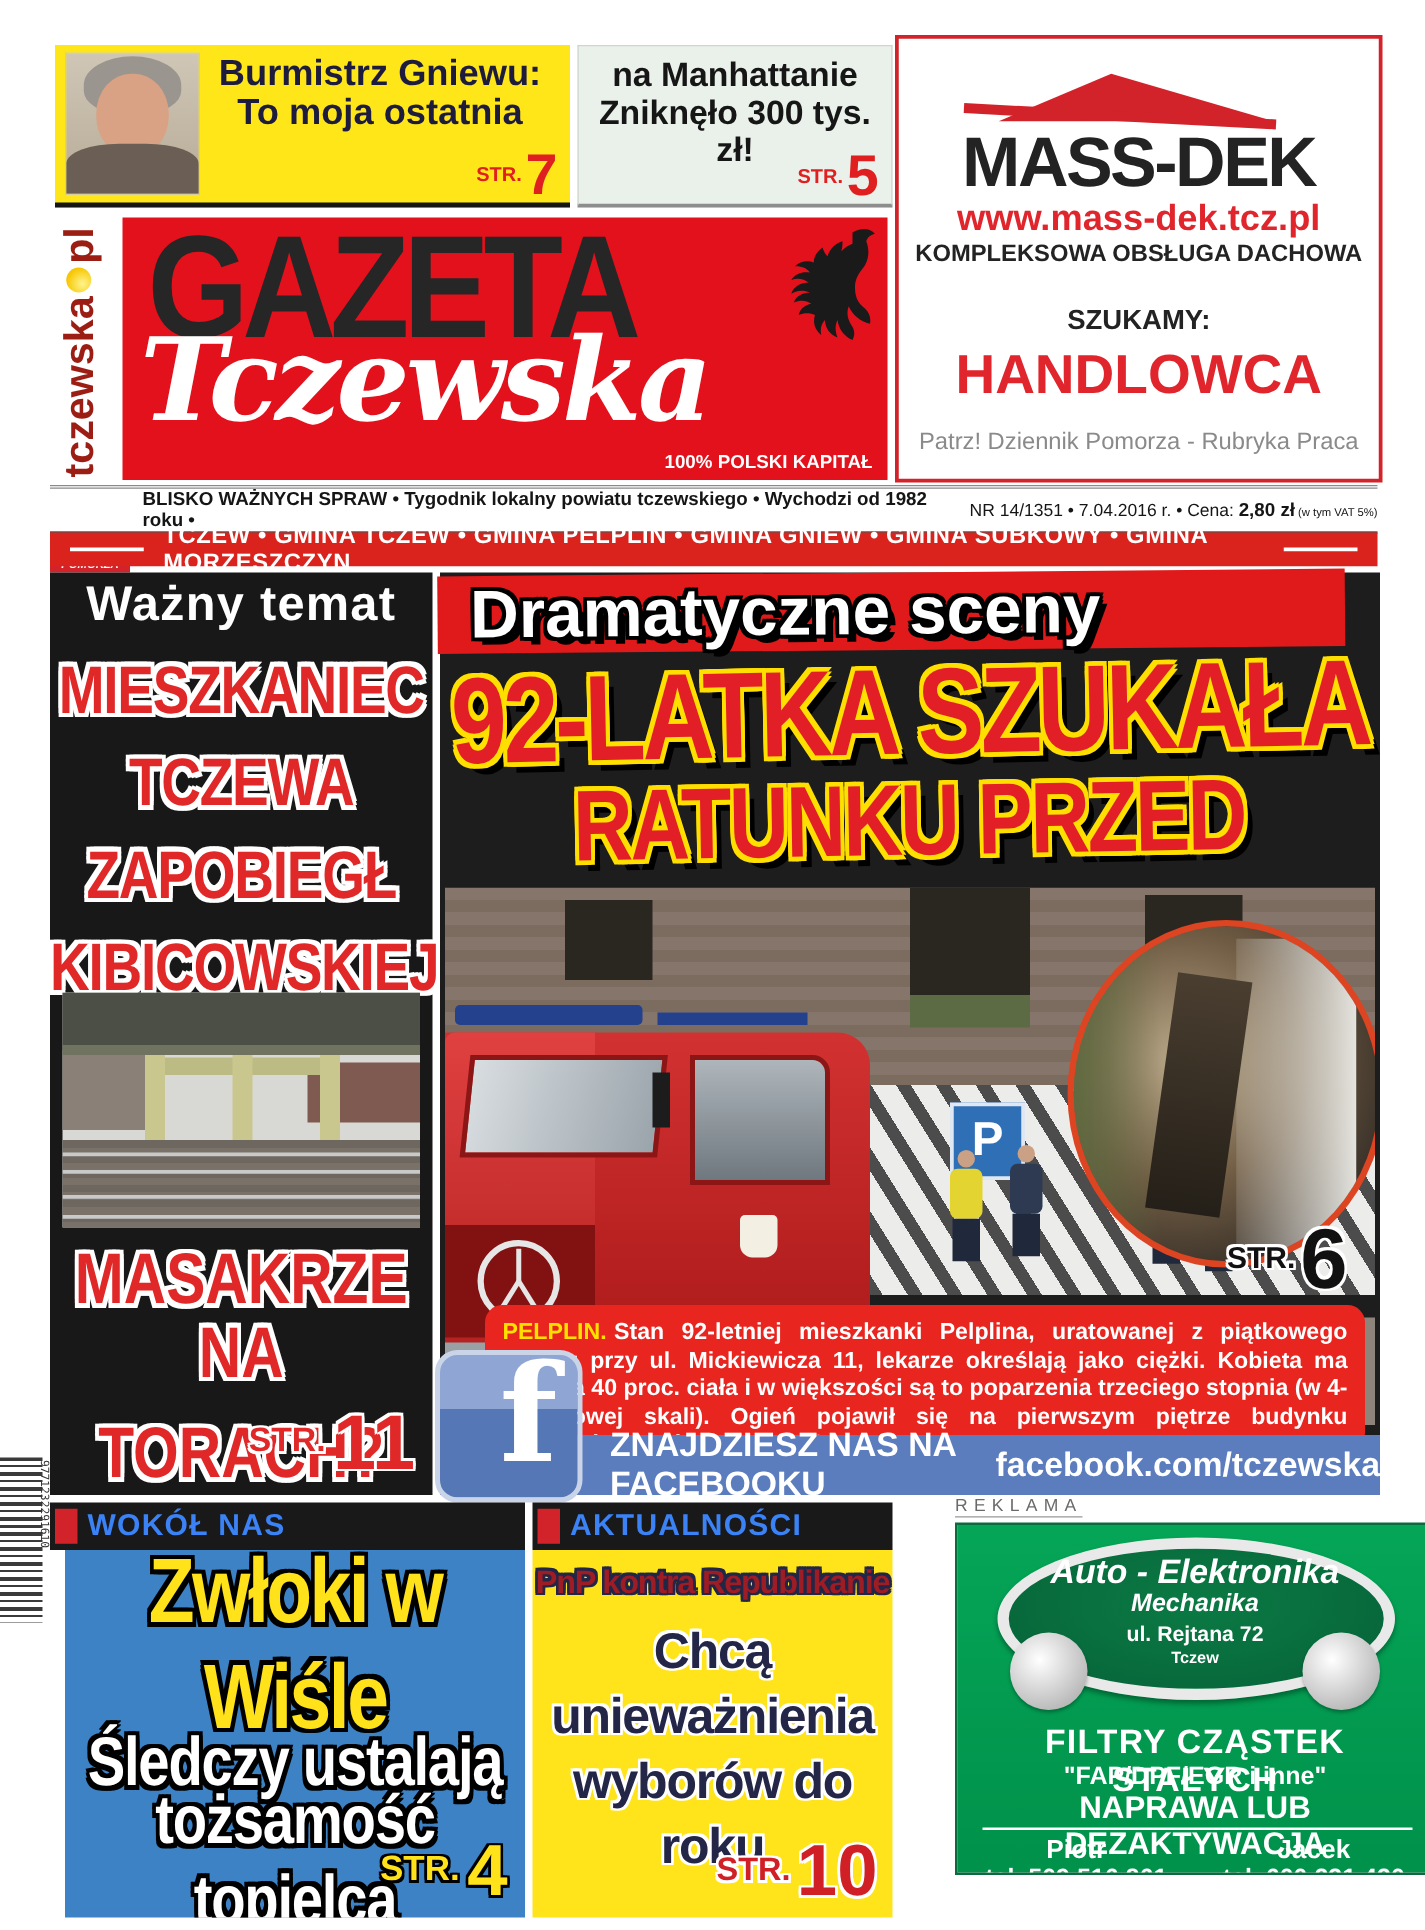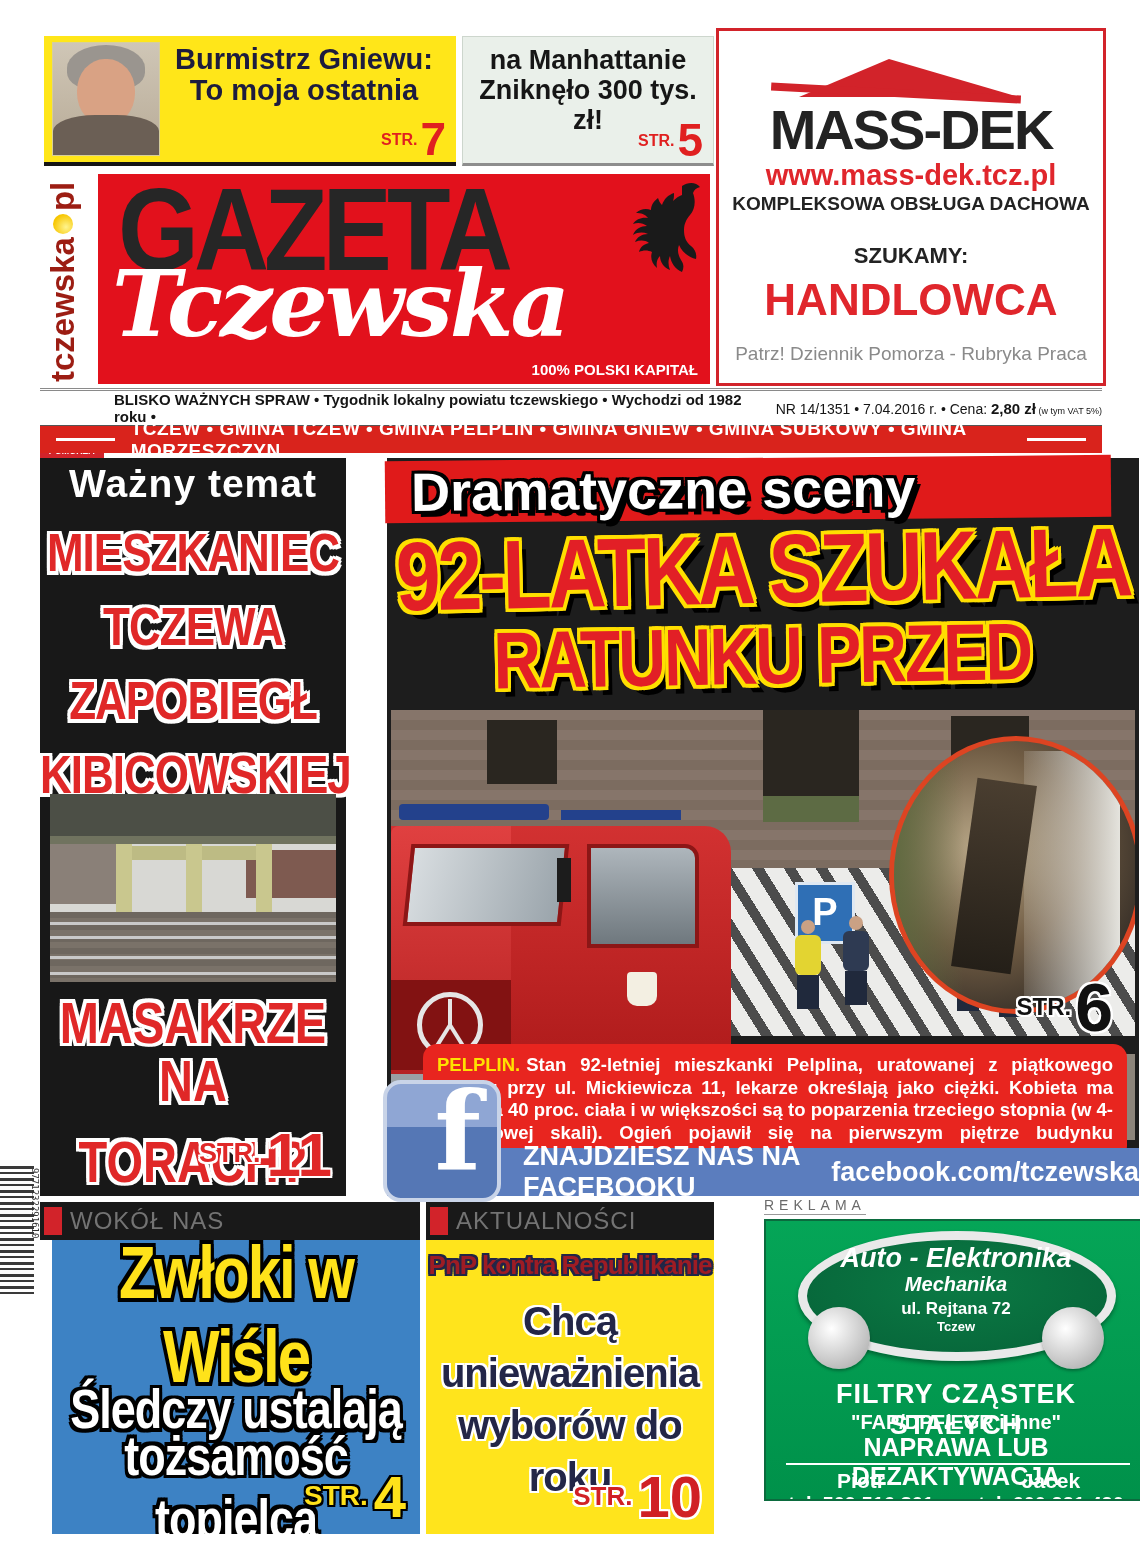--- a/index.html
+++ b/index.html
@@ -105,21 +105,21 @@
   .lp-shelter{position:absolute;left:70px;top:52px;width:140px;height:14px;background:#bdbb84;}
   .lp-track{position:absolute;left:0;top:118px;width:286px;height:70px;
      background:repeating-linear-gradient(180deg,#6e675f 0 6px,#7a7269 6px 12px);}
   .lp-rail{position:absolute;width:286px;height:3px;background:#c9c9c9;}
   .lc-head2{left:0;top:532px;width:100%;color:#e02828;font-size:47px;font-weight:900;line-height:66px;}
   .lc-page{position:absolute;right:14px;bottom:6px;color:#e02828;font-weight:900;}
   .lc-page .lbl{font-size:27px;vertical-align:14px;margin-right:6px;}
   .lc-page .num{font-size:62px;}
 
   
-  .main{left:352px;top:458px;width:752px;height:738px;background:#1d1d1d;margin-left:35px;}
+  .main{left:352px;top:458px;width:752px;height:738px;background:#1d1d1d;}
   .banner{left:-2px;top:0px;width:726px;height:62px;background:#e01a1a;transform:rotate(-.5deg);
      display:flex;align-items:center;}
   .banner .t{margin-left:26px;color:#fff;font-size:54px;font-weight:900;letter-spacing:0px;
      white-space:nowrap;}
   .hl1{left:0;top:66px;width:100%;text-align:center;color:#e21f26;font-size:80px;font-weight:900;
      letter-spacing:-3px;transform:rotate(-1.2deg);}
   .hl2{left:0;top:168px;width:100%;text-align:center;color:#e21f26;font-size:66px;font-weight:900;
      letter-spacing:-2px;transform:rotate(-1deg);}
   .scene{left:4px;top:252px;width:744px;height:430px;overflow:hidden;background:#9b9astro;}
   .sc-bldg{position:absolute;left:0;top:0;width:744px;height:240px;
@@ -183,21 +183,21 @@
   .fbbar .b{margin-left:18px;}
   .flogo{left:-4px;top:622px;width:110px;height:114px;border-radius:18px;
      background:linear-gradient(#8fa6d4 0 38%,#5577b5 38% 100%);border:4px solid #c9d4e8;
      overflow:hidden;}
   .flogo .f{position:absolute;right:16px;top:-6px;color:#fff;font-family:"DejaVu Serif",serif;
      font-weight:bold;font-size:108px;line-height:1;}
 
   
   .sect-head{height:38px;background:#191919;display:flex;align-items:center;}
   .sect-head .rsq{width:18px;height:28px;background:#d2232a;margin:0 8px 0 4px;}
-  .sect-head .t{color:#737373;font-weight:400;font-size:24px;letter-spacing:1px;}
+  .sect-head .t{color:#3b82f6;font-weight:700;font-size:24px;letter-spacing:1px;}
   .wokol{left:40px;top:1202px;width:380px;height:332px;}
   .wokol .body{position:relative;height:294px;background:#3d82c4;text-align:center;overflow:hidden;margin-left:12px;}
   .wk-h{margin-top:6px;color:#ffe21a;font-size:60px;font-weight:900;letter-spacing:-2px;}
   .wk-s{color:#fff;font-size:45px;font-weight:900;letter-spacing:-1px;line-height:1.15;}
   .wk-page{position:absolute;right:14px;bottom:4px;color:#ffe21a;font-weight:900;}
   .wk-page .lbl{font-size:28px;vertical-align:12px;margin-right:6px;}
   .wk-page .num{font-size:58px;}
   .aktual{left:426px;top:1202px;width:288px;height:332px;}
   .aktual .body{position:relative;height:294px;background:#ffe41c;text-align:center;overflow:hidden;}
   .ak-h{margin-top:10px;color:#9e1c24;font-size:26px;font-weight:900;letter-spacing:-1px;}

